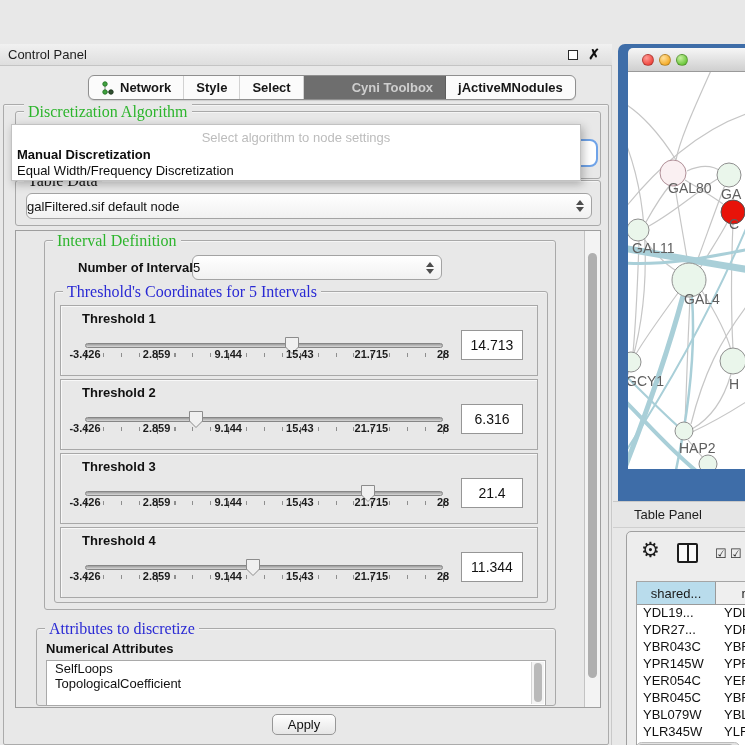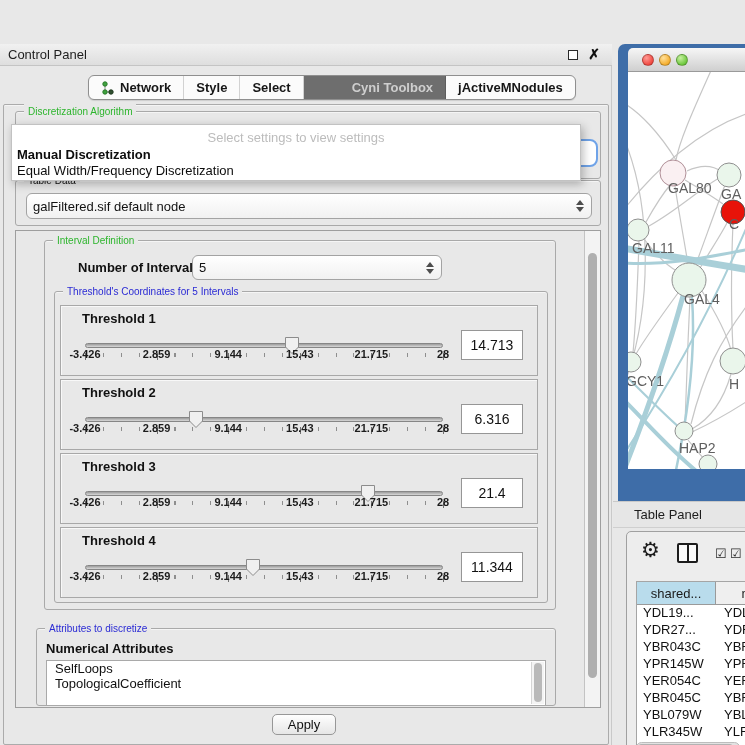--- a/index.html
+++ b/index.html
@@ -17,25 +17,25 @@
   .tabstrip{position:absolute;left:88px;top:31px;height:25px;display:flex;align-items:stretch;background:#FBFBFB;border:1px solid #8F8F8F;border-radius:6px;overflow:hidden;box-shadow:0 1px 1px rgba(0,0,0,.12);}
   .ttab{display:flex;align-items:center;gap:6px;padding:0 12px;font-size:13px;font-weight:bold;color:#161616;border-right:1px solid #D2D2D2;cursor:default;}
   .ttab:last-child{border-right:none;}
   .ttab.active{background:#6E6E6E;color:#CFCFCF;border-right:1px solid #5E5E5E;padding-left:48px;}
 
   
   .outer-panel{position:absolute;left:3px;top:60px;width:606px;height:641px;background:#E8E8E8;border:1px solid #ABABAB;border-radius:2px;box-shadow:inset 0 1px 0 #F4F4F4;}
 
   
   .group{position:absolute;border:1px solid #A9A9A9;border-radius:3px;box-shadow:inset 0 1px 0 rgba(255,255,255,.55);}
-  .gt{position:absolute;top:-8px;left:8px;background:#E8E8E8;padding:0 4px;font-size:10px;line-height:15px;white-space:nowrap;}
+  .gt{position:absolute;top:-8px;left:8px;background:#E8E8E8;padding:0 4px;font-size:16px;line-height:15px;white-space:nowrap;font-family:Liberation Serif, serif;}
   .gt.green{color:#2DB52D;} .gt.blue{color:#2A2AD4;} .gt.black{color:#111;}
 
   
-  .combo{position:absolute;height:26px;background:linear-gradient(#FFFFFF,#F1F1F1);border:1px solid #A3A3A3;border-radius:6px;font-size:13px;color:#111;display:flex;align-items:center;padding:0 24px 0 6px;white-space:nowrap;overflow:hidden;}
+  .combo{position:absolute;height:26px;background:linear-gradient(#FFFFFF,#F1F1F1);border:1px solid #A3A3A3;border-radius:6px;font-size:13px;color:#111;display:flex;align-items:center;padding:0 24px 0 0;white-space:nowrap;overflow:hidden;}
   .stepper{position:absolute;right:7px;top:50%;transform:translateY(-50%);display:flex;flex-direction:column;gap:2px;}
   .tri-up{width:0;height:0;border-left:4px solid transparent;border-right:4px solid transparent;border-bottom:5px solid #4D4D4D;}
   .tri-dn{width:0;height:0;border-left:4px solid transparent;border-right:4px solid transparent;border-top:5px solid #4D4D4D;}
 
   
   .popup{position:absolute;left:11px;top:80px;width:570px;height:57px;background:#FFFFFF;border:1px solid #C2C2C2;box-shadow:2px 3px 9px rgba(0,0,0,.28);z-index:20;}
   .popup-ph{position:absolute;left:0;top:5px;width:100%;text-align:center;color:#BCBCBC;font-size:13px;}
   .popup-opt1{position:absolute;left:5px;top:22px;font-size:13px;font-weight:bold;color:#0d0d0d;}
   .popup-opt2{position:absolute;left:5px;top:38px;font-size:13px;color:#0d0d0d;}
   .combo-sliver{position:absolute;left:556px;top:95px;width:42px;height:28px;background:#FFF;border:2px solid #6FA3E8;border-radius:8px;z-index:5;}
@@ -137,21 +137,21 @@
     </div>
 
     <div class="outer-panel"></div>
 
     <div class="group" style="left:15px;top:67px;width:586px;height:68px;">
       <span class="gt green">Discretization Algorithm</span>
     </div>
     <div class="combo-sliver"></div>
 
     <div class="popup">
-      <div class="popup-ph">Select settings to view settings</div>
+      <div class="popup-ph">Select algorithm to node settings</div>
       <div class="popup-opt1">Manual Discretization</div>
       <div class="popup-opt2">Equal Width/Frequency Discretization</div>
     </div>
 
     <div class="group" style="left:15px;top:136px;width:586px;height:46px;">
       <span class="gt black">Table Data</span>
       <div class="combo" style="left:10px;top:12px;width:566px;">
         <span>galFiltered.sif default node</span>
         <span class="stepper">
             <span class="tri-up"></span>

